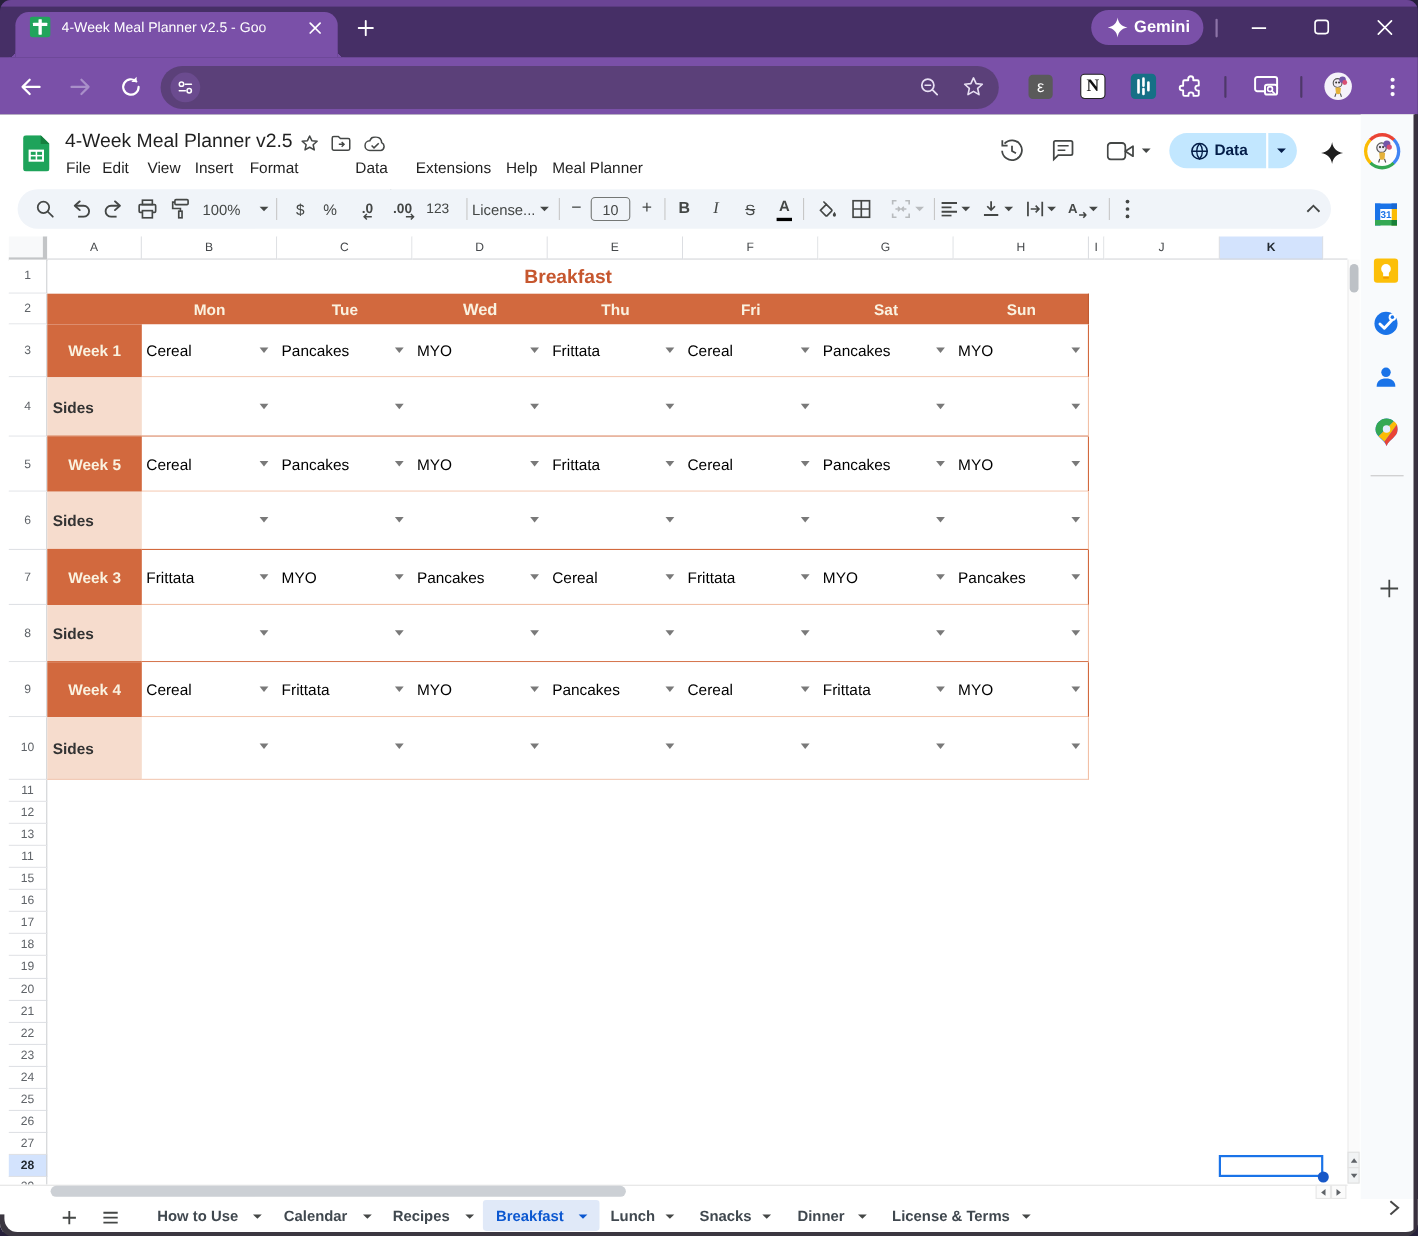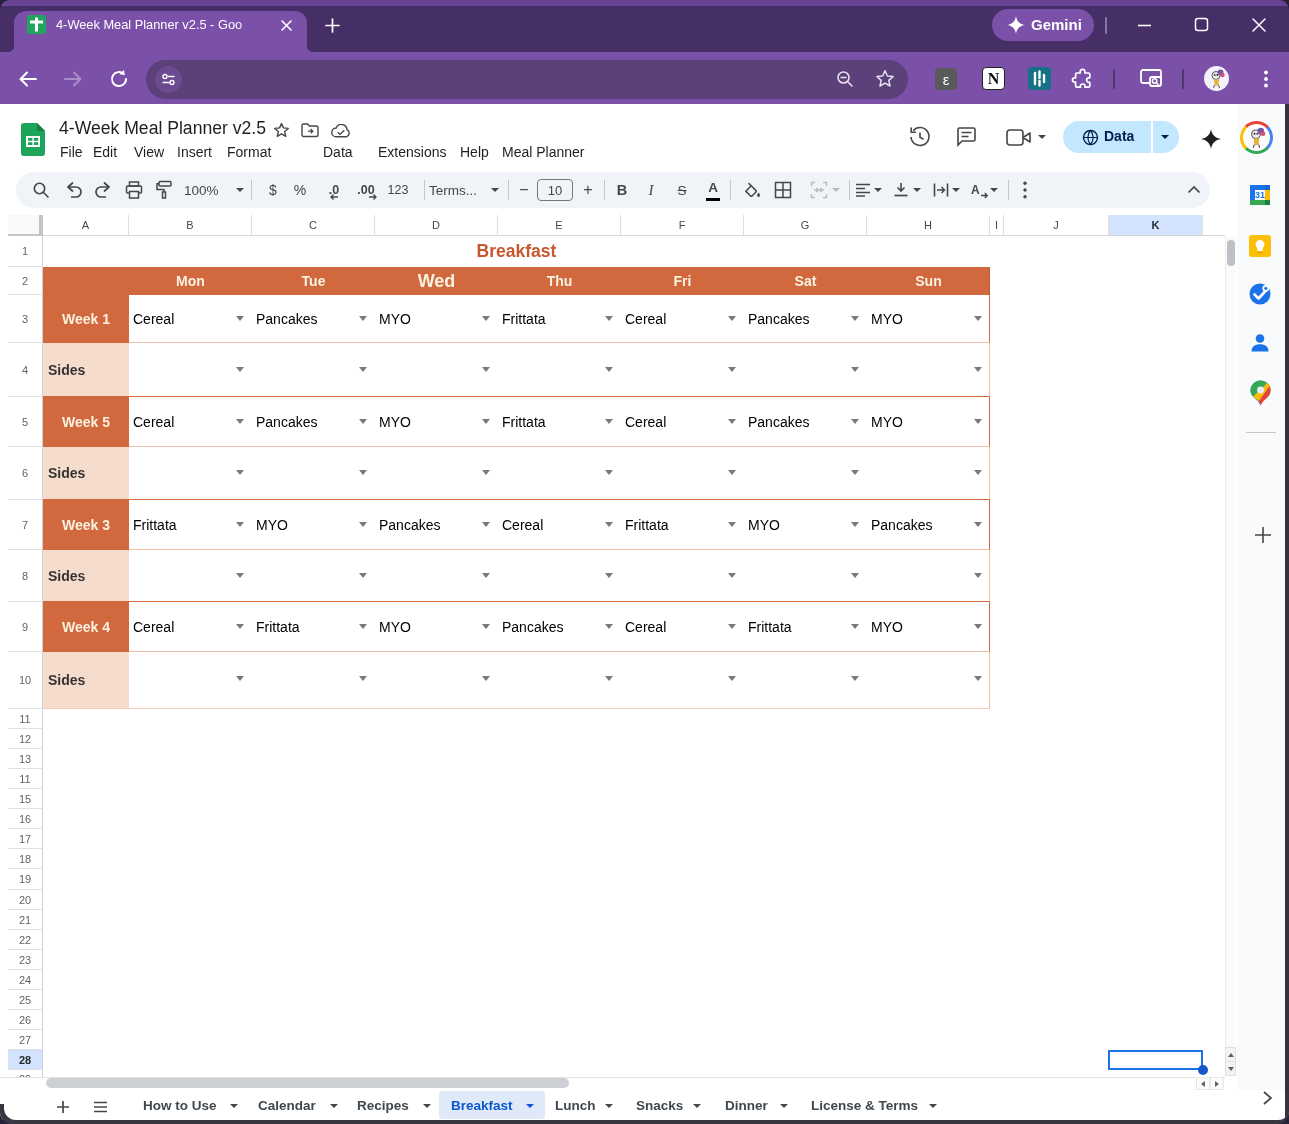--- a/index.html
+++ b/index.html
@@ -238,21 +238,21 @@
       <div class="ticon" style="left:309px;width:18px;font-size:12.5px;font-weight:bold;">.0</div>
       <svg class="abs" style="left:313px;top:21px" width="10" height="8" viewBox="0 0 10 8">
           <path d="M9 4 H2 M4.5 1.5 L2 4 L4.5 6.5" fill="none" stroke="#444746" stroke-width="1.3"></path>
         </svg>
       <div class="ticon" style="left:338px;width:24px;font-size:12.5px;font-weight:bold;">.00</div>
       <svg class="abs" style="left:352px;top:21px" width="10" height="8" viewBox="0 0 10 8">
           <path d="M1 4 H8 M5.5 1.5 L8 4 L5.5 6.5" fill="none" stroke="#444746" stroke-width="1.3"></path>
         </svg>
       <div class="ticon" style="left:371px;width:22px;font-size:12.5px;">123</div>
       <div class="tsep" style="left:408px;"></div>
-      <div class="ticon" style="left:413px;font-size:13.5px;">Terms...</div>
+      <div class="ticon" style="left:413px;font-size:13.5px;">License...</div>
       <div class="caret abs" style="left:475px;top:16px;"></div>
       <div class="tsep" style="left:492px;"></div>
       <div class="ticon" style="left:501px;width:14px;font-size:16px;">−</div>
       <div class="abs" style="left:521px;top:7px;width:36px;height:22px;border:1px solid #747775;border-radius:4px;color:#444746;font-size:13px;display:flex;align-items:center;justify-content:center;">10</div>
       <div class="ticon" style="left:565px;width:14px;font-size:16px;">+</div>
       <div class="tsep" style="left:588px;"></div>
       <div class="ticon" style="left:599px;width:14px;font-size:14.5px;font-weight:bold;">B</div>
       <div class="ticon" style="left:628px;width:14px;font-size:15px;font-style:italic;font-family:'Liberation Serif',serif;">I</div>
       <div class="ticon" style="left:659px;width:14px;font-size:13.5px;text-decoration:line-through;">S</div>
       <div class="ticon" style="left:690px;width:14px;font-size:13.5px;font-weight:bold;border-bottom:3px solid #000;height:24px;top:5px;">A</div>
@@ -344,21 +344,21 @@
     <div class="rowhead" style="top:795px;height:20px;">26</div>
     <div class="rowhead" style="top:815px;height:20px;">27</div>
     <div class="rowhead" style="top:835px;height:20px;background:#d3e3fd;font-weight:bold;color:#232a31;">28</div>
     <div class="rowhead" style="top:855px;height:7px;border-bottom:none;overflow:hidden;align-items:flex-start;">
         <span style="margin-top:2.5px;">29</span>
       </div>
     <div class="abs" style="left:43px;top:21px;width:947px;height:31px;font-size:17.5px;font-weight:bold;color:#c6572f;display:flex;align-items:center;justify-content:center;">Breakfast</div>
     <div class="abs" style="left:43px;top:52px;width:947px;height:28px;background:#d2693e;border-right:1px solid #c05a30;"></div>
     <div class="abs" style="left:129px;top:52px;width:123px;height:28px;font-size:14px;font-weight:bold;color:#faf2e0;display:flex;align-items:center;justify-content:center;">Mon</div>
     <div class="abs" style="left:252px;top:52px;width:123px;height:28px;font-size:14px;font-weight:bold;color:#faf2e0;display:flex;align-items:center;justify-content:center;">Tue</div>
-    <div class="abs" style="left:375px;top:52px;width:123px;height:28px;font-size:18px;font-weight:bold;color:#faf2e0;display:flex;align-items:center;justify-content:center;">Wed</div>
+    <div class="abs" style="left:375px;top:52px;width:123px;height:28px;font-size:15px;font-weight:bold;color:#faf2e0;display:flex;align-items:center;justify-content:center;">Wed</div>
     <div class="abs" style="left:498px;top:52px;width:123px;height:28px;font-size:14px;font-weight:bold;color:#faf2e0;display:flex;align-items:center;justify-content:center;">Thu</div>
     <div class="abs" style="left:621px;top:52px;width:123px;height:28px;font-size:14px;font-weight:bold;color:#faf2e0;display:flex;align-items:center;justify-content:center;">Fri</div>
     <div class="abs" style="left:744px;top:52px;width:123px;height:28px;font-size:14px;font-weight:bold;color:#faf2e0;display:flex;align-items:center;justify-content:center;">Sat</div>
     <div class="abs" style="left:867px;top:52px;width:123px;height:28px;font-size:14px;font-weight:bold;color:#faf2e0;display:flex;align-items:center;justify-content:center;">Sun</div>
     <div class="abs" style="left:43px;top:80px;width:86px;height:48px;background:#d2693e;font-size:14px;font-weight:bold;color:#faf2e0;display:flex;align-items:center;justify-content:center;">Week 1</div>
     <div class="abs" style="left:129px;top:80px;width:861px;height:48px;background:#fff;border-bottom:1px solid #f2c0a6;border-right:1px solid #d2693e;"></div>
     <div class="cell" style="left:133px;top:80px;height:48px;">Cereal</div>
     <div class="cell" style="left:256px;top:80px;height:48px;">Pancakes</div>
     <div class="cell" style="left:379px;top:80px;height:48px;">MYO</div>
     <div class="cell" style="left:502px;top:80px;height:48px;">Frittata</div>

